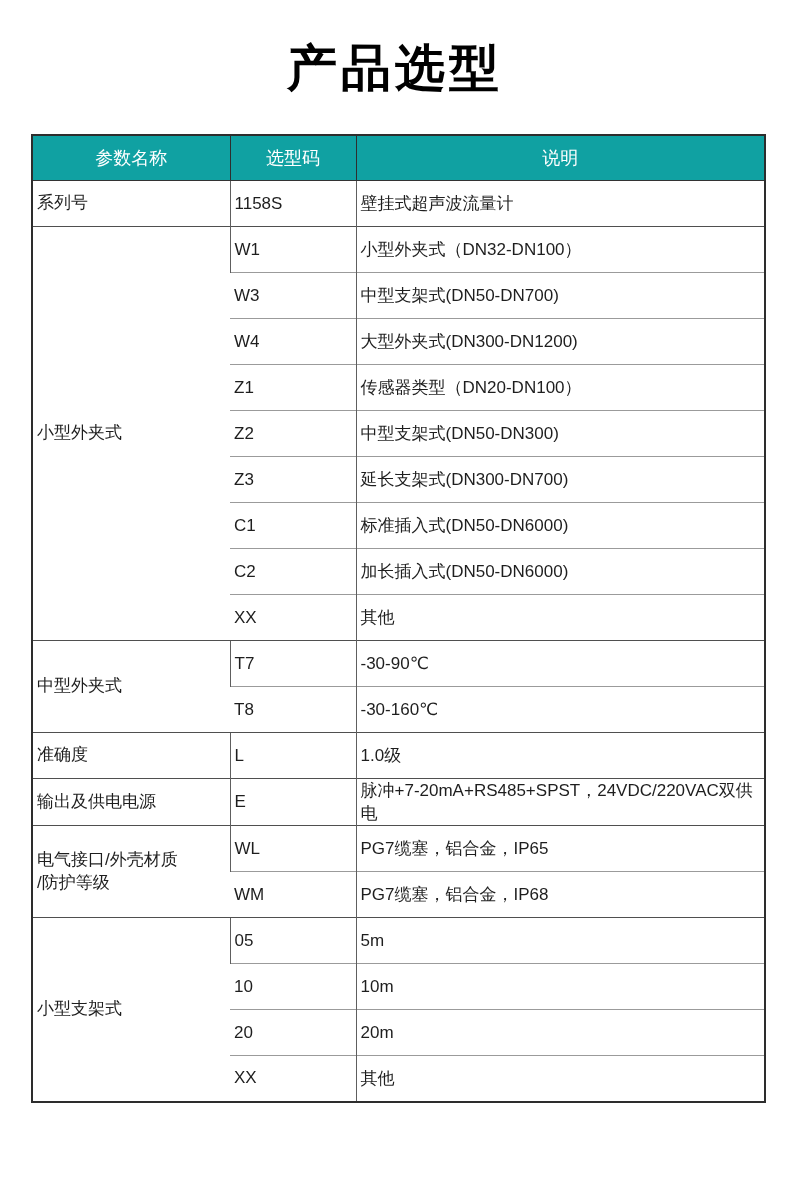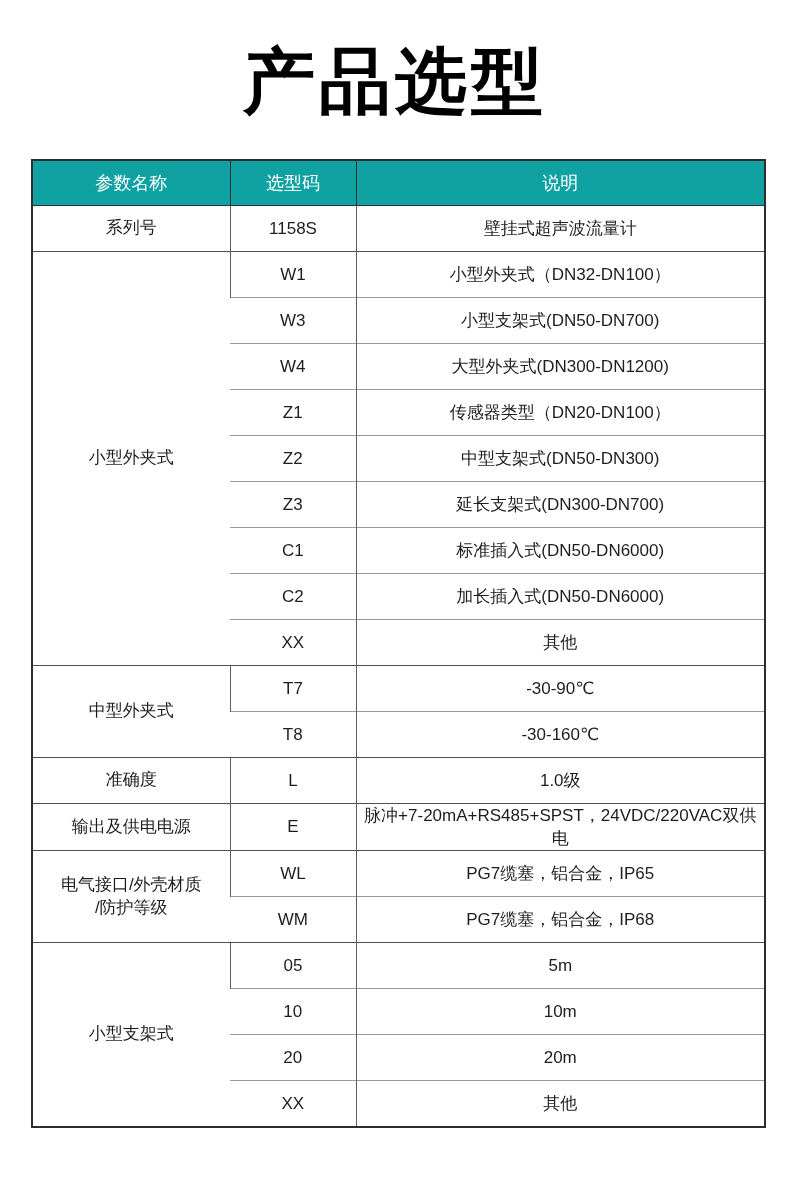--- a/index.html
+++ b/index.html
@@ -15,21 +15,21 @@
   html,body{
     margin:0; padding:0;
     width:790px; height:1185px;
     background:#ffffff;
     font-family:"Liberation Sans","DejaVu Sans",sans-serif;
     overflow:hidden;
   }
   .page-title{
     margin-top:40px;
     text-align:center;
-    font-size:72px;
+    font-size:50px;
     font-weight:900;
     letter-spacing:4px;
     line-height:1.15;
     color:var(--title-fg);
   }
   table.spec-table{
     margin:36px 0 0 31px;
     width:733px;
     border-collapse:collapse;
     table-layout:fixed;
@@ -45,21 +45,21 @@
     color:var(--header-fg);
     font-size:18px;
     font-weight:400;
     text-align:center;
     border-left:1px solid #2e2e2e;
     border-bottom:1px solid #333333;
   }
   .spec-table td{
     font-size:17px;
     color:var(--cell-fg);
-    text-align:center;
+    text-align:left;
     vertical-align:middle;
     border-left:1px solid var(--col-line);
     padding:0 4px;
   }
   .spec-table td:first-child, .spec-table th:first-child{border-left:none;}
   .spec-table tr.section-start > td{border-top:1px solid var(--section-line);}
   .spec-table tr.sub > td{border-top:1px solid var(--sub-line);}
   .spec-table td.param-cell{white-space:pre-line; line-height:1.35;}
 </style>
 </head>
@@ -86,21 +86,21 @@
         <td class="code-cell">1158S</td>
         <td class="desc-cell">壁挂式超声波流量计</td>
       </tr>
       <tr class="section-start">
         <td class="param-cell" rowspan="9">小型外夹式</td>
         <td class="code-cell">W1</td>
         <td class="desc-cell">小型外夹式（DN32-DN100）</td>
       </tr>
       <tr class="sub">
         <td class="code-cell">W3</td>
-        <td class="desc-cell">小型支架式(DN50-DN700)</td>
+        <td class="desc-cell">中型支架式(DN50-DN700)</td>
       </tr>
       <tr class="sub">
         <td class="code-cell">W4</td>
         <td class="desc-cell">大型外夹式(DN300-DN1200)</td>
       </tr>
       <tr class="sub">
         <td class="code-cell">Z1</td>
         <td class="desc-cell">传感器类型（DN20-DN100）</td>
       </tr>
       <tr class="sub">

